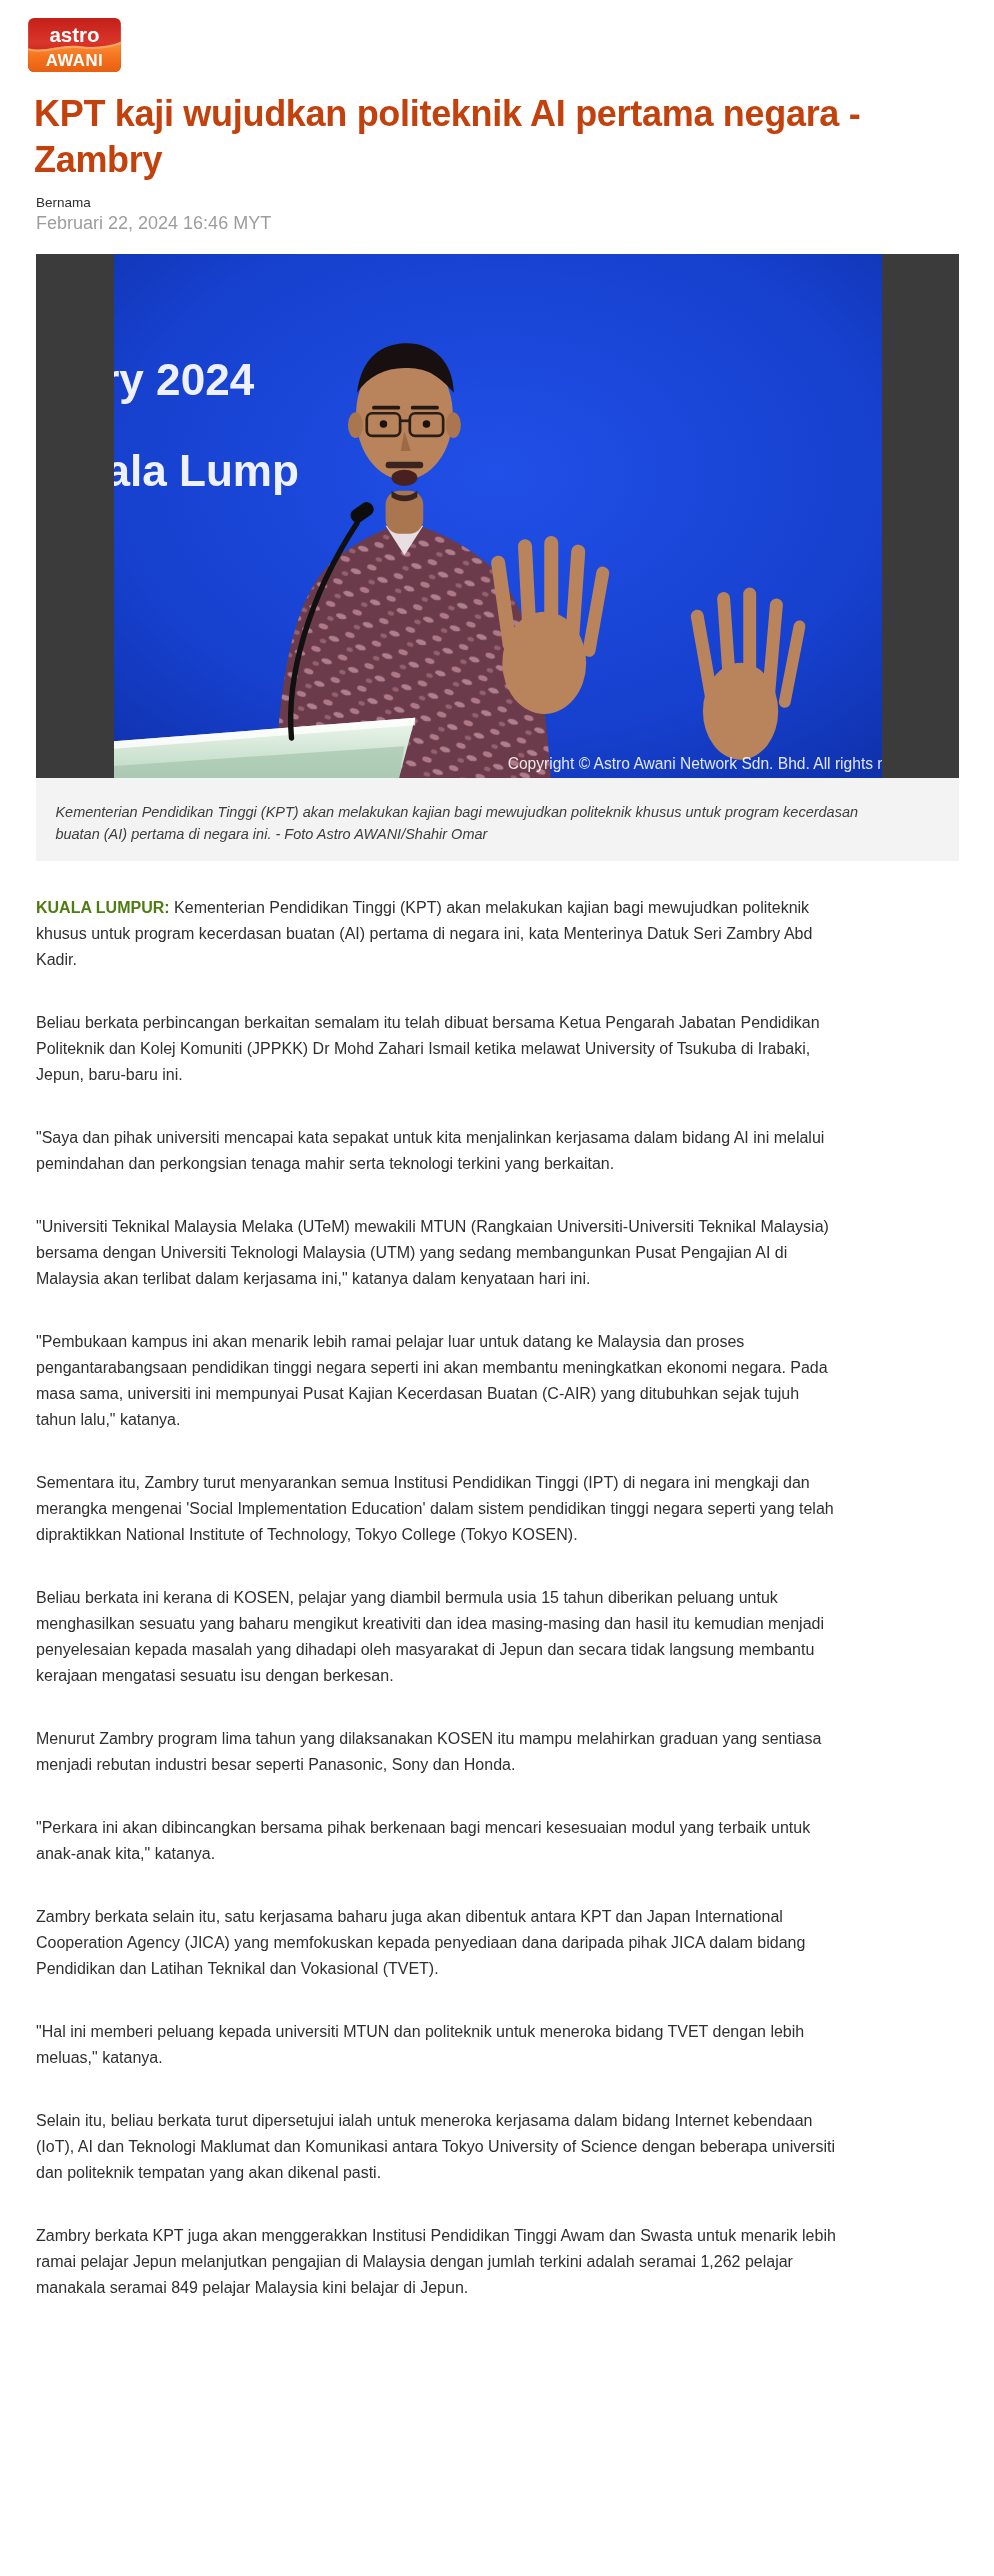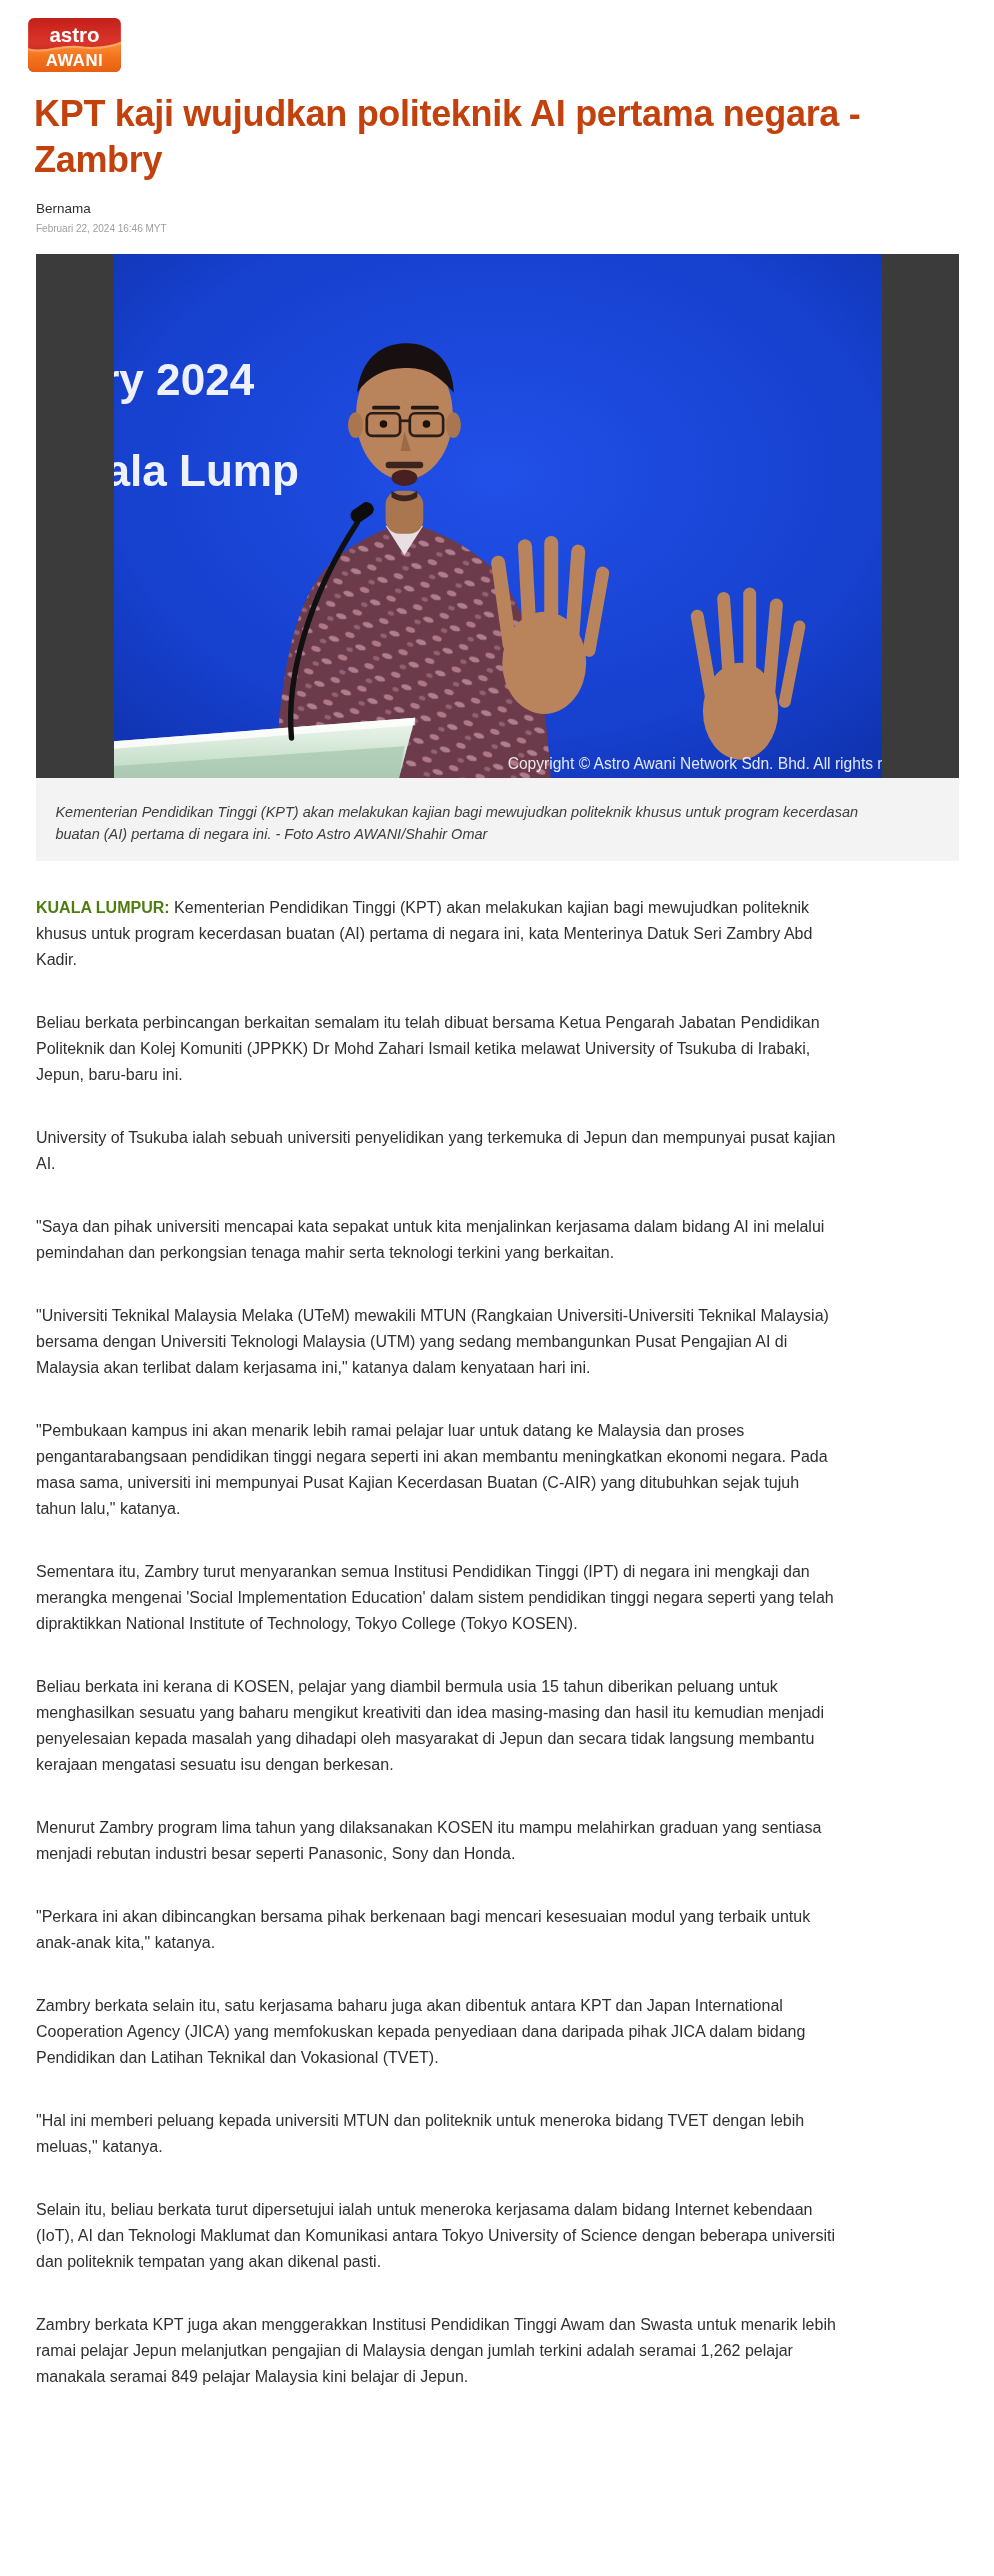--- a/index.html
+++ b/index.html
@@ -10,23 +10,23 @@
   }
   
   .logo{position:absolute;left:28px;top:18px;width:93px;height:70px;}
   
   .headline{
     position:absolute;left:34px;top:67px;width:882px;
     font-size:36px;line-height:46px;font-weight:700;color:#c2410c;
     letter-spacing:-0.3px;
   }
   
-  .byline{position:absolute;left:36px;top:201px;}
+  .byline{position:absolute;left:36px;top:195px;}
   .author{font-size:13.5px;color:#2e2e2e;font-weight:500;line-height:16px;}
-  .date{font-size:10px;color:#9d9d9d;line-height:16px;margin-top:4.3px;}
+  .date{font-size:18px;color:#9d9d9d;line-height:16px;margin-top:4.3px;}
   
   .hero{
     position:absolute;left:36px;top:254px;width:923px;height:524px;
     background:#3b3b3b;display:flex;justify-content:center;overflow:hidden;
   }
   .hero svg{display:block;}
   
   .caption-box{
     position:absolute;left:36px;top:778px;width:923px;height:83px;
     background:#f3f3f3;box-sizing:border-box;padding:22.6px 20.4px 0 19.4px;
@@ -170,21 +170,20 @@
 </div>
 
 <div class="caption-box">
   <div class="caption-text">Kementerian Pendidikan Tinggi (KPT) akan melakukan kajian bagi mewujudkan politeknik khusus untuk program kecerdasan buatan (AI) pertama di negara ini. - Foto Astro AWANI/Shahir Omar</div>
 </div>
 
 <div class="article">
   <p><span class="dateline">KUALA LUMPUR:</span><span> Kementerian Pendidikan Tinggi (KPT) akan melakukan kajian bagi mewujudkan politeknik khusus untuk program kecerdasan buatan (AI) pertama di negara ini, kata Menterinya Datuk Seri Zambry Abd Kadir.</span></p>
   <div>
       <p>Beliau berkata perbincangan berkaitan semalam itu telah dibuat bersama Ketua Pengarah Jabatan Pendidikan Politeknik dan Kolej Komuniti (JPPKK) Dr Mohd Zahari Ismail ketika melawat University of Tsukuba di Irabaki, Jepun, baru-baru ini.</p>
-      <p>University of Tsukuba ialah sebuah universiti penyelidikan yang terkemuka di Jepun dan mempunyai pusat kajian AI.</p>
       <p>"Saya dan pihak universiti mencapai kata sepakat untuk kita menjalinkan kerjasama dalam bidang AI ini melalui pemindahan dan perkongsian tenaga mahir serta teknologi terkini yang berkaitan.</p>
       <p>"Universiti Teknikal Malaysia Melaka (UTeM) mewakili MTUN (Rangkaian Universiti-Universiti Teknikal Malaysia) bersama dengan Universiti Teknologi Malaysia (UTM) yang sedang membangunkan Pusat Pengajian AI di Malaysia akan terlibat dalam kerjasama ini," katanya dalam kenyataan hari ini.</p>
       <p>"Pembukaan kampus ini akan menarik lebih ramai pelajar luar untuk datang ke Malaysia dan proses pengantarabangsaan pendidikan tinggi negara seperti ini akan membantu meningkatkan ekonomi negara. Pada masa sama, universiti ini mempunyai Pusat Kajian Kecerdasan Buatan (C-AIR) yang ditubuhkan sejak tujuh tahun lalu," katanya.</p>
       <p>Sementara itu, Zambry turut menyarankan semua Institusi Pendidikan Tinggi (IPT) di negara ini mengkaji dan merangka mengenai 'Social Implementation Education' dalam sistem pendidikan tinggi negara seperti yang telah dipraktikkan National Institute of Technology, Tokyo College (Tokyo KOSEN).</p>
       <p>Beliau berkata ini kerana di KOSEN, pelajar yang diambil bermula usia 15 tahun diberikan peluang untuk menghasilkan sesuatu yang baharu mengikut kreativiti dan idea masing-masing dan hasil itu kemudian menjadi penyelesaian kepada masalah yang dihadapi oleh masyarakat di Jepun dan secara tidak langsung membantu kerajaan mengatasi sesuatu isu dengan berkesan.</p>
       <p>Menurut Zambry program lima tahun yang dilaksanakan KOSEN itu mampu melahirkan graduan yang sentiasa menjadi rebutan industri besar seperti Panasonic, Sony dan Honda.</p>
       <p>"Perkara ini akan dibincangkan bersama pihak berkenaan bagi mencari kesesuaian modul yang terbaik untuk anak-anak kita," katanya.</p>
       <p>Zambry berkata selain itu, satu kerjasama baharu juga akan dibentuk antara KPT dan Japan International Cooperation Agency (JICA) yang memfokuskan kepada penyediaan dana daripada pihak JICA dalam bidang Pendidikan dan Latihan Teknikal dan Vokasional (TVET).</p>
       <p>"Hal ini memberi peluang kepada universiti MTUN dan politeknik untuk meneroka bidang TVET dengan lebih meluas," katanya.</p>
       <p>Selain itu, beliau berkata turut dipersetujui ialah untuk meneroka kerjasama dalam bidang Internet kebendaan (IoT), AI dan Teknologi Maklumat dan Komunikasi antara Tokyo University of Science dengan beberapa universiti dan politeknik tempatan yang akan dikenal pasti.</p>

